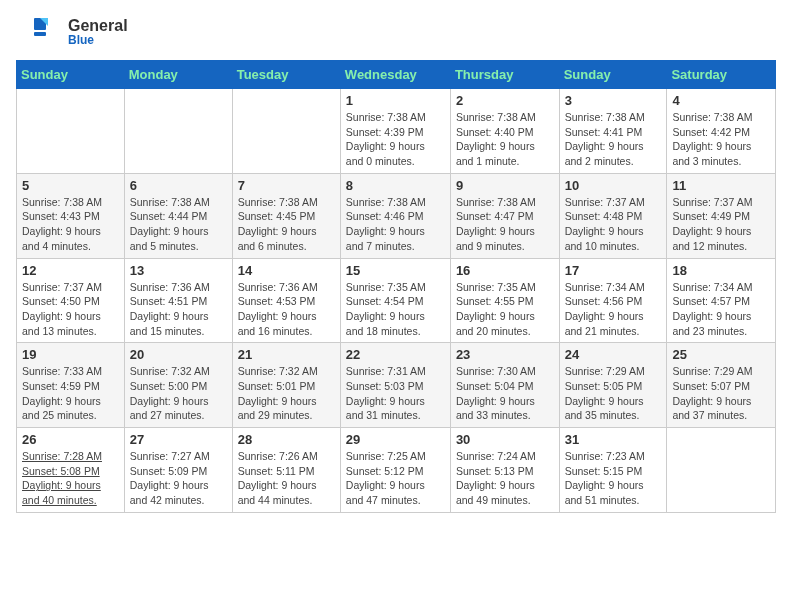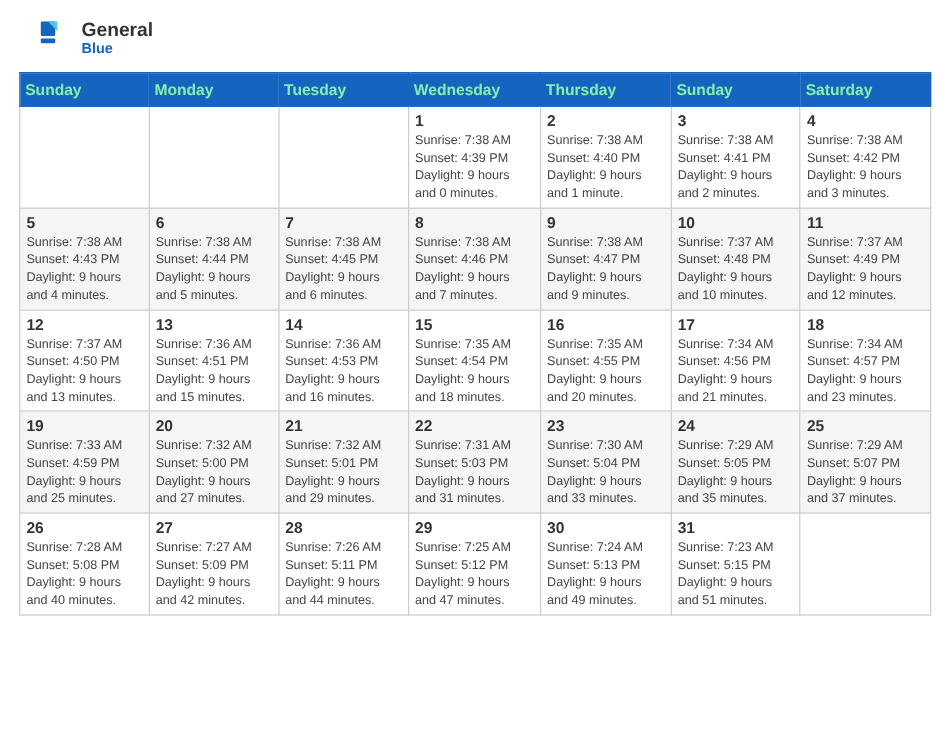--- a/index.html
+++ b/index.html
@@ -297,21 +297,21 @@
           <span class="day-number">25</span>
           <div class="day-detail" style="white-space: pre-line;">Sunrise: 7:29 AM
 Sunset: 5:07 PM
 Daylight: 9 hours
 and 37 minutes.</div>
         </td>
       </tr>
       <tr>
         <td>
           <span class="day-number">26</span>
-          <div class="day-detail" style="white-space: pre-line;">Sunrise: 7:28 AM
+          <div class="day-detail" style="white-space: pre-line; text-decoration: underline;">Sunrise: 7:28 AM
 Sunset: 5:08 PM
 Daylight: 9 hours
 and 40 minutes.</div>
         </td>
         <td>
           <span class="day-number">27</span>
           <div class="day-detail" style="white-space: pre-line;">Sunrise: 7:27 AM
 Sunset: 5:09 PM
 Daylight: 9 hours
 and 42 minutes.</div>

